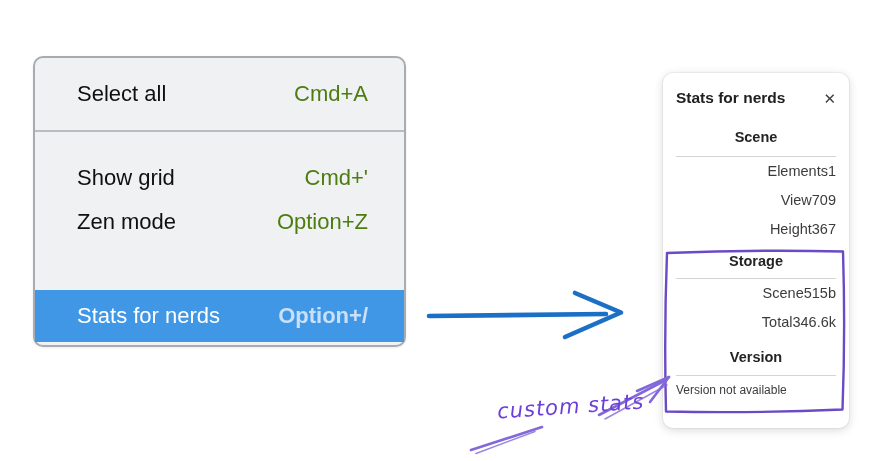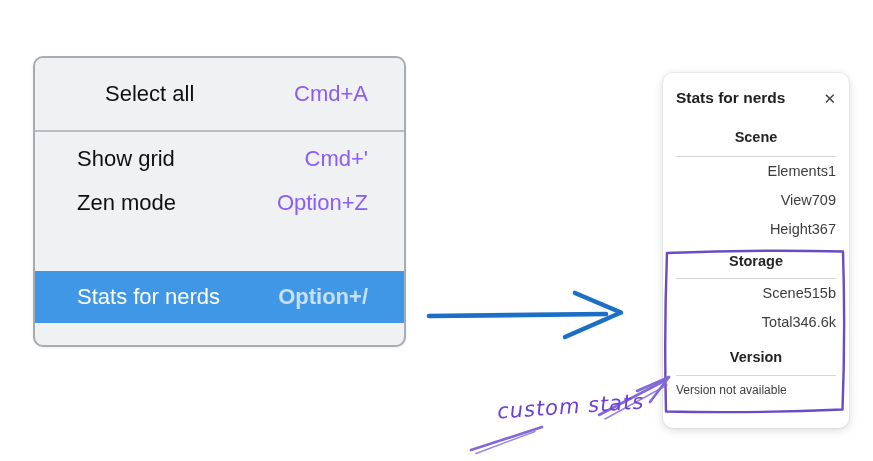--- a/index.html
+++ b/index.html
@@ -16,24 +16,24 @@
     background:#f0f1f3;
     border:2px solid #a8acb2;
     border-radius:10px;
     box-shadow:0 1px 3px rgba(0,0,0,.08);
   }
   .menu-item{
     display:flex;justify-content:space-between;align-items:center;
     padding:0 36px 0 42px;height:44px;
     font-size:22px;color:#101010;cursor:default;
   }
-  .menu-item .mi-shortcut{color:#8b5cf6;}
-  .menu-item.first{height:72px;margin-left:28px;}
+  .menu-item .mi-shortcut{color:#4d7c0f;}
+  .menu-item.first{height:72px;}
   .menu-sep{border-top:2px solid #b9bcc1;}
-  .menu-group{padding-top:5px;}
+  .menu-group{padding-top:24px;}
   .menu-item.highlighted{
     height:52px;margin-top:2px;
     background:#4097e6;color:#ffffff;
   }
   .menu-item.highlighted .mi-shortcut{color:#c9e0f8;font-weight:bold;}
 
   
   .panel{
     position:absolute;left:663px;top:73px;width:186px;height:355px;
     box-sizing:border-box;

